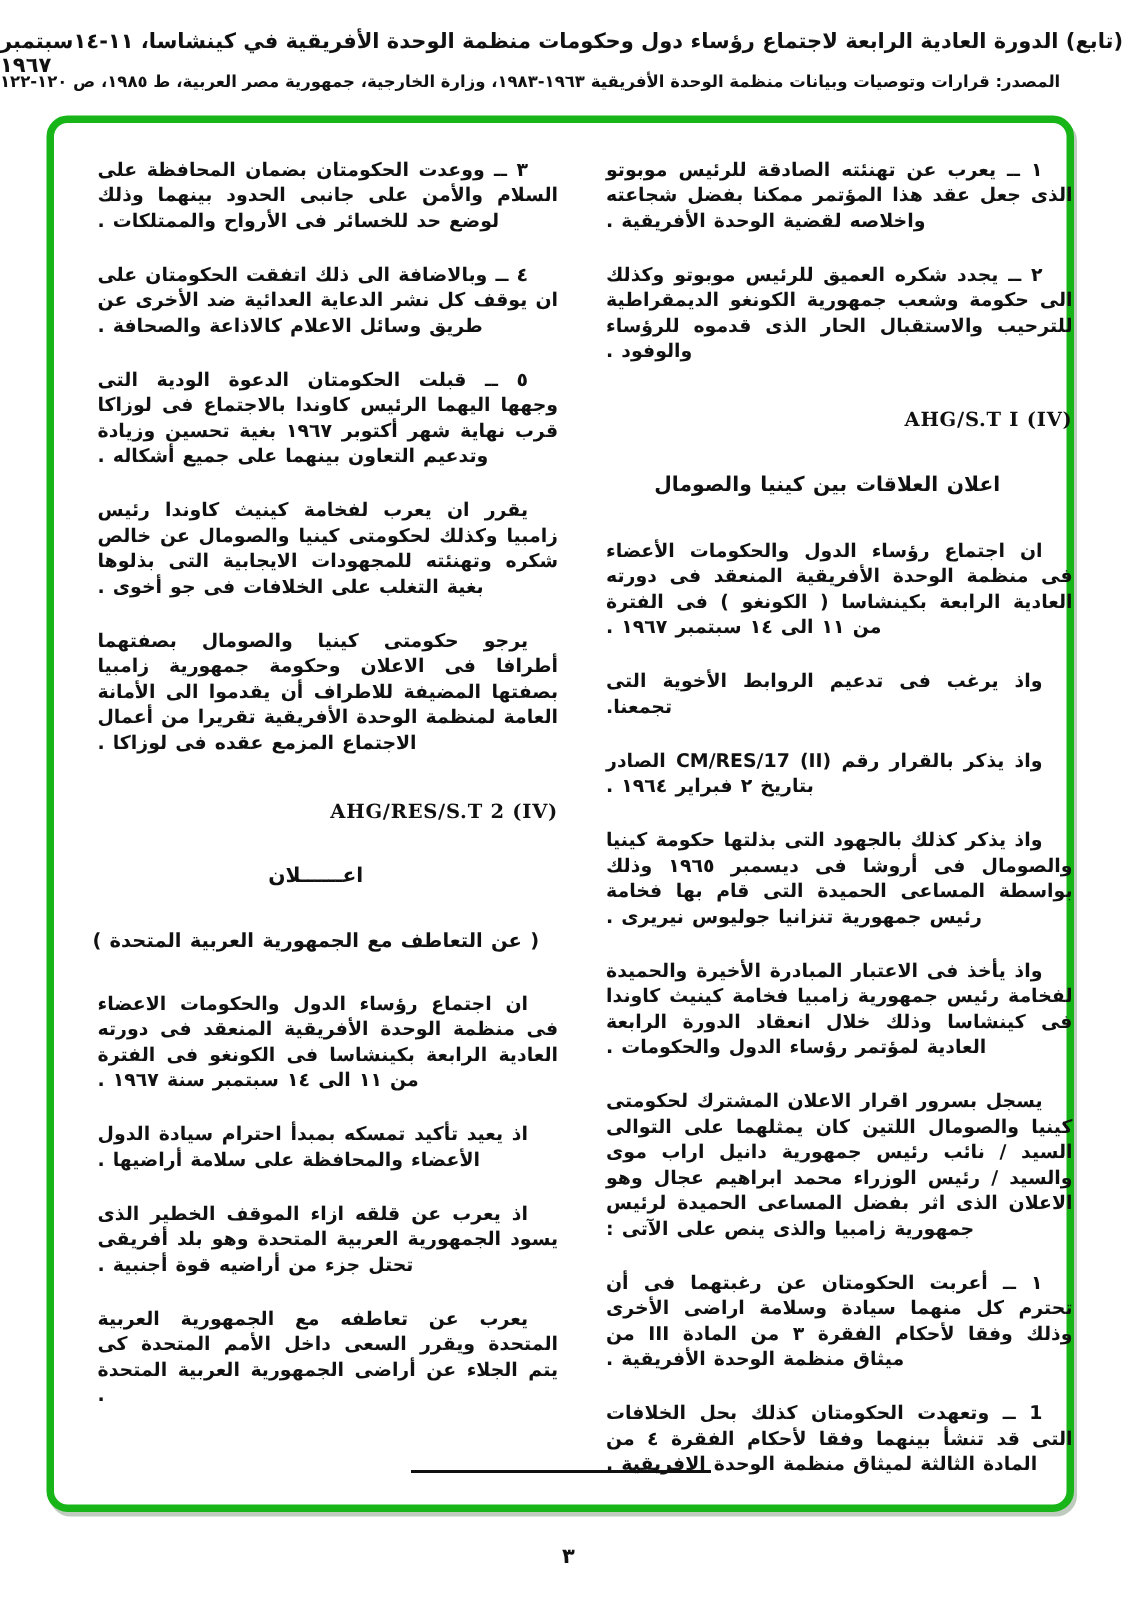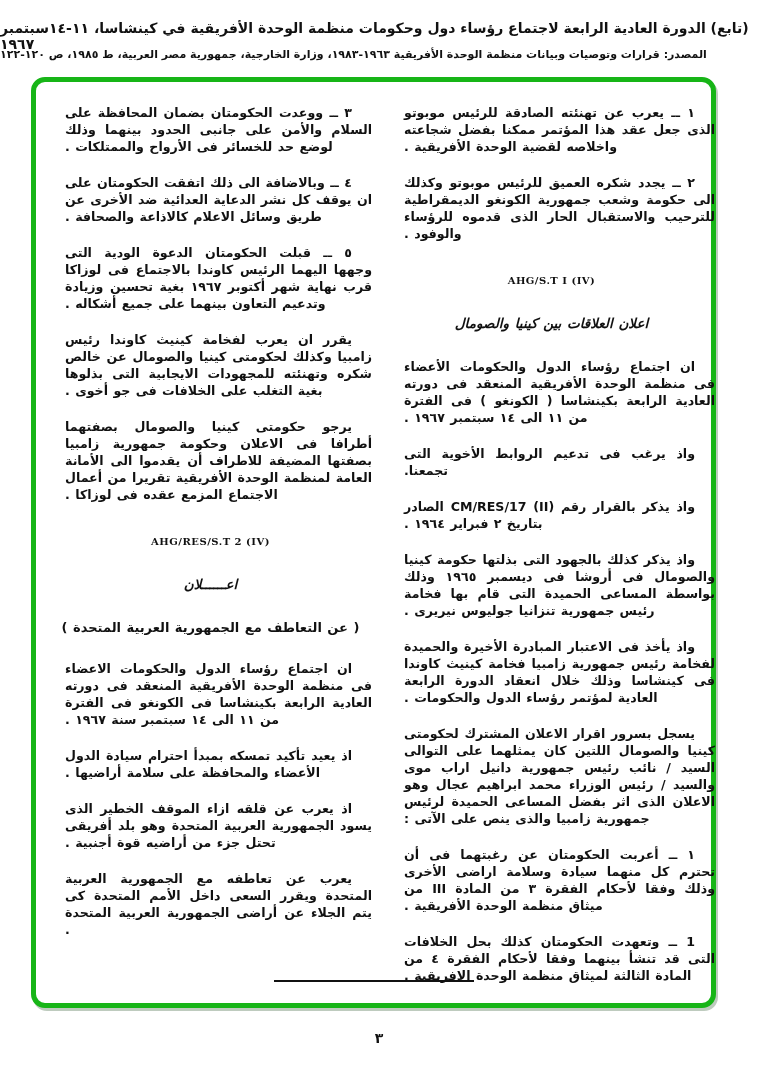--- a/index.html
+++ b/index.html
@@ -25,28 +25,28 @@
   .col{position:absolute;top:22px;direction:rtl;font-size:12.6px;line-height:17px;font-weight:bold;}
   .col-right{left:352px;width:327px;}
   .col-left{left:13px;width:323px;}
   .para{
     margin:0 0 19px 16px;
     text-align:justify;text-align-last:left;
     text-indent:20px;
     word-spacing:1px;
   }
   .docref{
-    direction:ltr;text-align:center;
+    direction:ltr;text-align:right;
     font-family:"DejaVu Serif", serif;
-    font-size:10px;font-weight:bold;letter-spacing:.5px;
+    font-size:13px;font-weight:bold;letter-spacing:.5px;
     margin:30px 0 26px 0;
   }
   .head{
     text-align:center;text-align-last:center;text-indent:0;
-    font-size:13.5px;margin:0 0 26px 0;font-style:italic;
+    font-size:13.5px;margin:0 0 26px 0;
   }
   .subhead{
     text-align:center;text-align-last:center;text-indent:0;
     font-size:13px;margin:0 0 24px 0;
   }
   
   .footrule{
     position:absolute;top:898px;left:50%;transform:translateX(-50%);
     width:200px;height:0;border-top:2.5px solid #111;
   }

